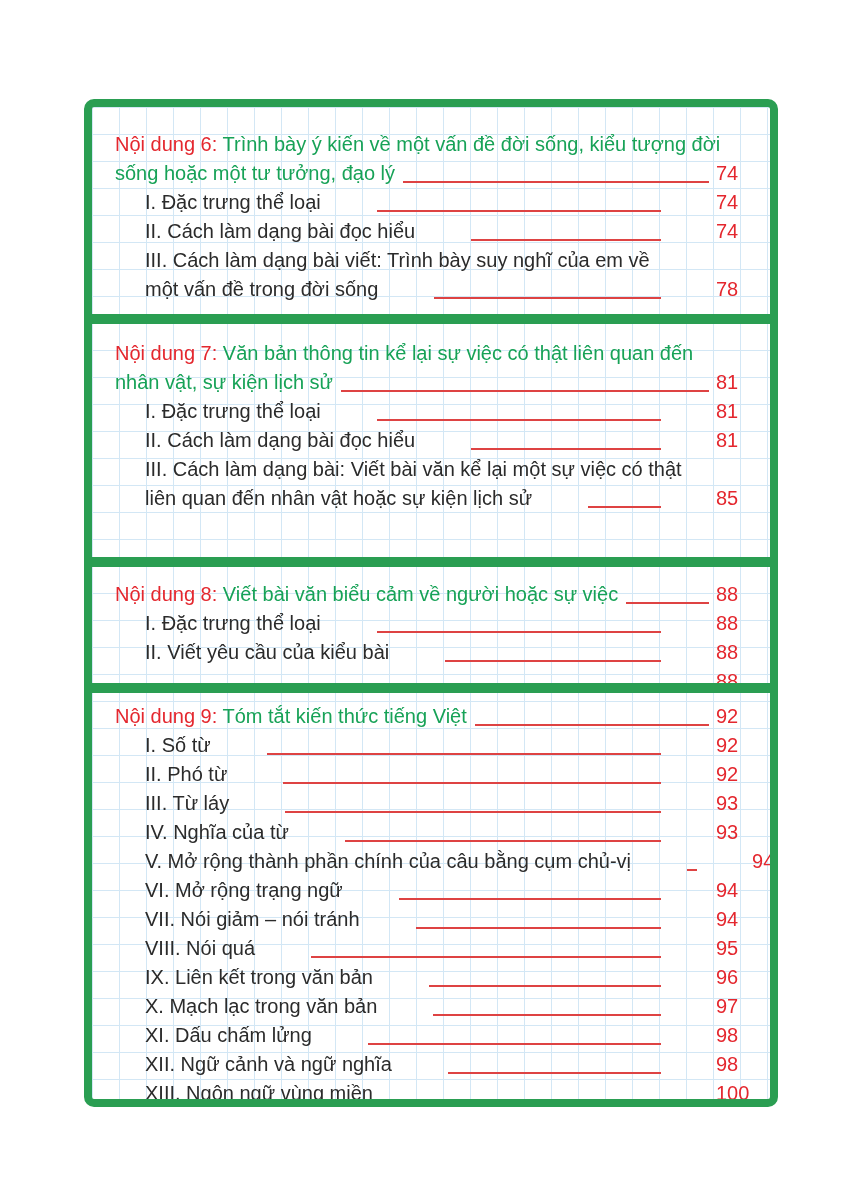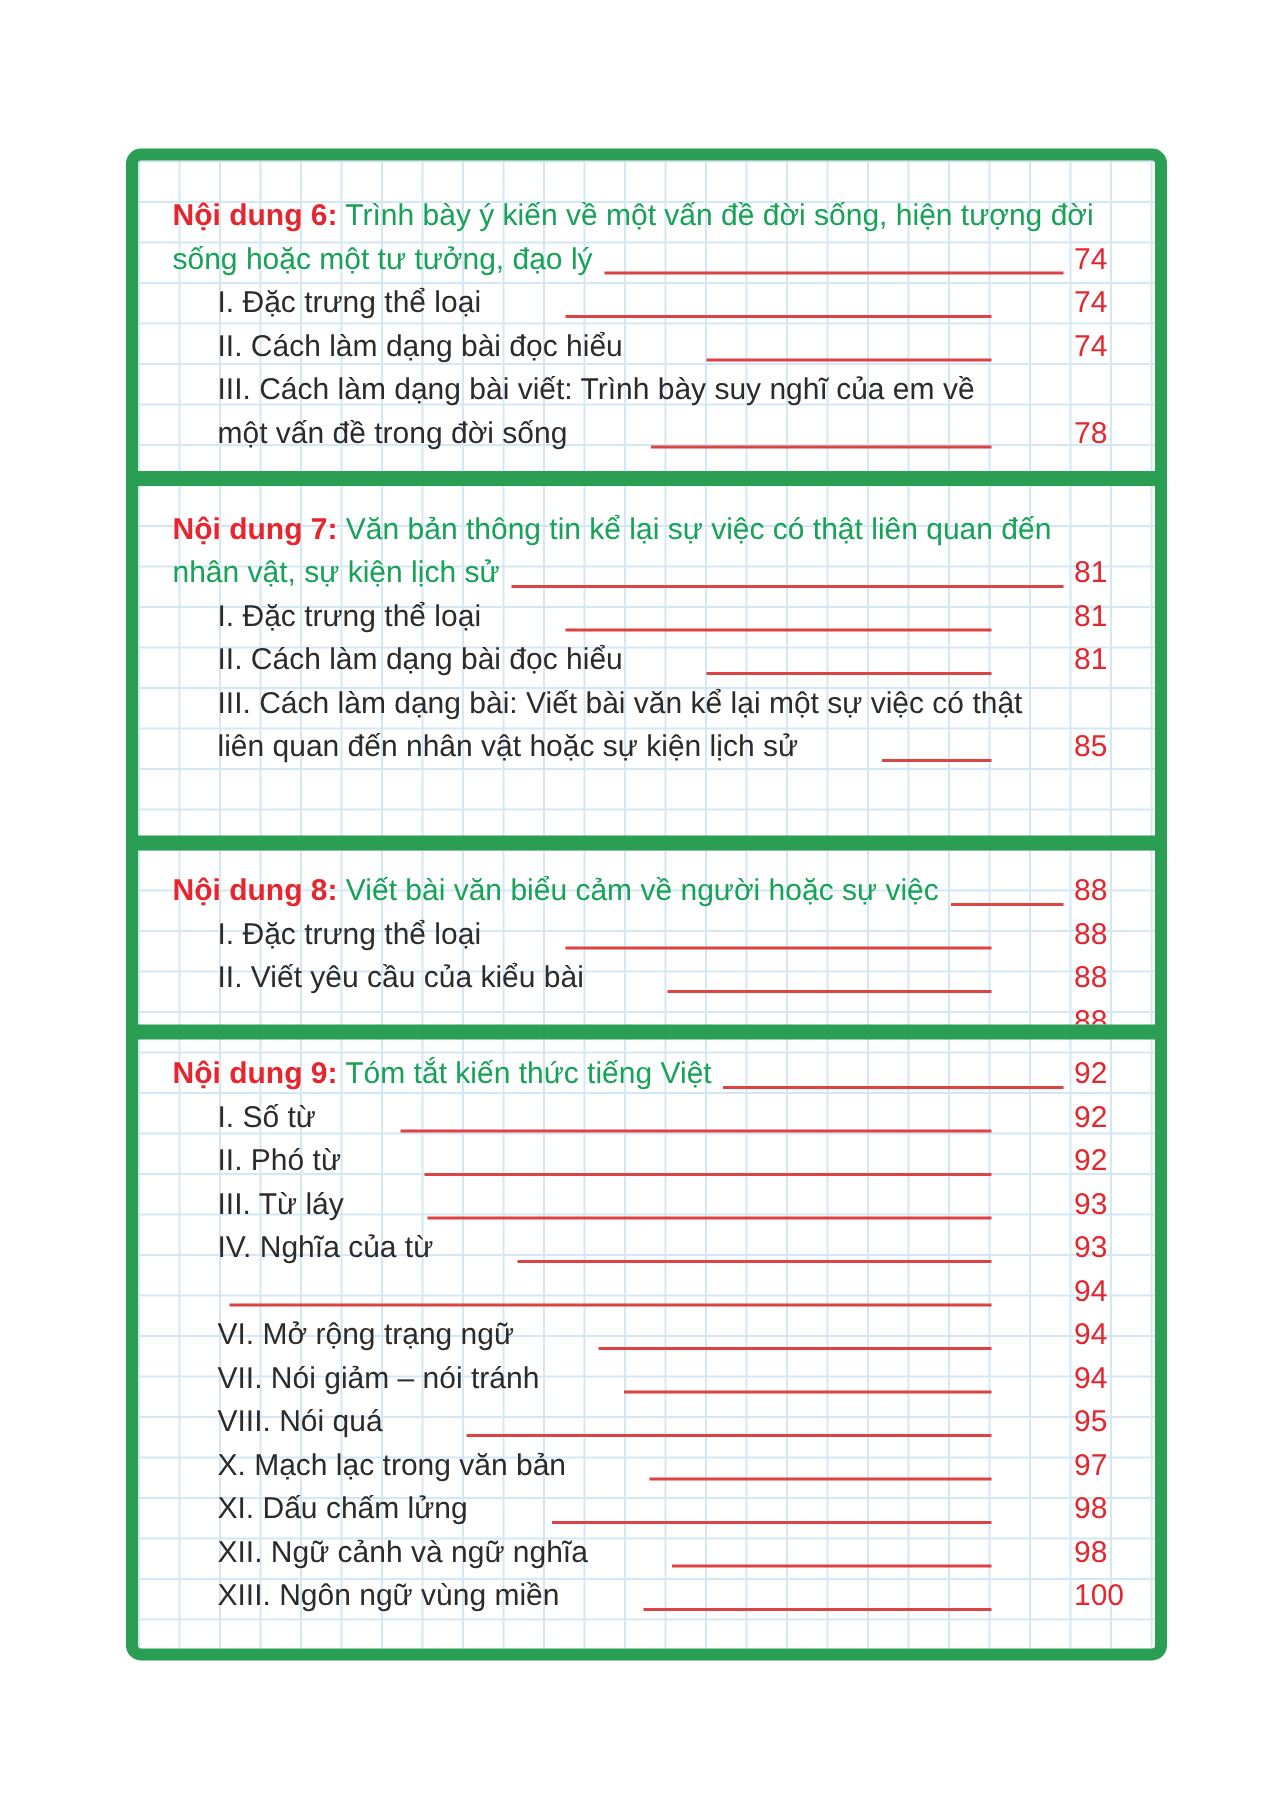--- a/index.html
+++ b/index.html
@@ -46,41 +46,41 @@
   .toc-section.s2{height:116px;padding-top:13px;}
   .toc-section.s3{flex:1;padding-top:9px;}
   .row{
     display:flex;align-items:flex-end;
     height:29px;line-height:29px;
     font-size:20px;
     white-space:nowrap;
   }
   .item-row{padding-left:30px;gap:48px;}
   .txt{flex:none;}
-  .lbl{color:var(--red);font-weight:bold;}
+  .lbl{color:var(--red);font-weight:normal;}
   .ttl{color:var(--text-green);}
   .ink{color:var(--ink);}
   .leader{
     flex:1;min-width:10px;
     border-bottom:2px solid var(--leader-red);
     margin:0 7px 5px 8px;
   }
   .pagenum{
     flex:none;min-width:34px;
     color:var(--red);font-size:20px;
   }
 </style>
 </head>
 <body>
 
 <div class="page">
   <div class="frame">
       <section class="toc-section s0">
         <div class="row heading-row">
-          <span class="txt"><span class="lbl">Nội dung 6:</span> <span class="ttl">Trình bày ý kiến về một vấn đề đời sống, hiện tượng đời</span></span>
+          <span class="txt"><span class="lbl">Nội dung 6:</span> <span class="ttl">Trình bày ý kiến về một vấn đề đời sống, kiểu tượng đời</span></span>
         </div>
         <div class="row heading-row">
           <span class="txt"><span class="ttl">sống hoặc một tư tưởng, đạo lý</span></span>
           <span class="leader"></span>
           <span class="pagenum">74</span>
         </div>
         <div class="row item-row">
           <span class="txt ink">I. Đặc trưng thể loại</span>
           <span class="leader"></span>
           <span class="pagenum">74</span>
@@ -171,37 +171,43 @@
           <span class="txt ink">III. Từ láy</span>
           <span class="leader"></span>
           <span class="pagenum">93</span>
         </div>
         <div class="row item-row">
           <span class="txt ink">IV. Nghĩa của từ</span>
           <span class="leader"></span>
           <span class="pagenum">93</span>
         </div>
         <div class="row item-row">
+          <span class="txt ink">V. Mở rộng thành phần chính của câu bằng cụm chủ-vị</span>
           <span class="leader"></span>
           <span class="pagenum">94</span>
         </div>
         <div class="row item-row">
           <span class="txt ink">VI. Mở rộng trạng ngữ</span>
           <span class="leader"></span>
           <span class="pagenum">94</span>
         </div>
         <div class="row item-row">
           <span class="txt ink">VII. Nói giảm – nói tránh</span>
           <span class="leader"></span>
           <span class="pagenum">94</span>
         </div>
         <div class="row item-row">
           <span class="txt ink">VIII. Nói quá</span>
           <span class="leader"></span>
           <span class="pagenum">95</span>
+        </div>
+        <div class="row item-row">
+          <span class="txt ink">IX. Liên kết trong văn bản</span>
+          <span class="leader"></span>
+          <span class="pagenum">96</span>
         </div>
         <div class="row item-row">
           <span class="txt ink">X. Mạch lạc trong văn bản</span>
           <span class="leader"></span>
           <span class="pagenum">97</span>
         </div>
         <div class="row item-row">
           <span class="txt ink">XI. Dấu chấm lửng</span>
           <span class="leader"></span>
           <span class="pagenum">98</span>

